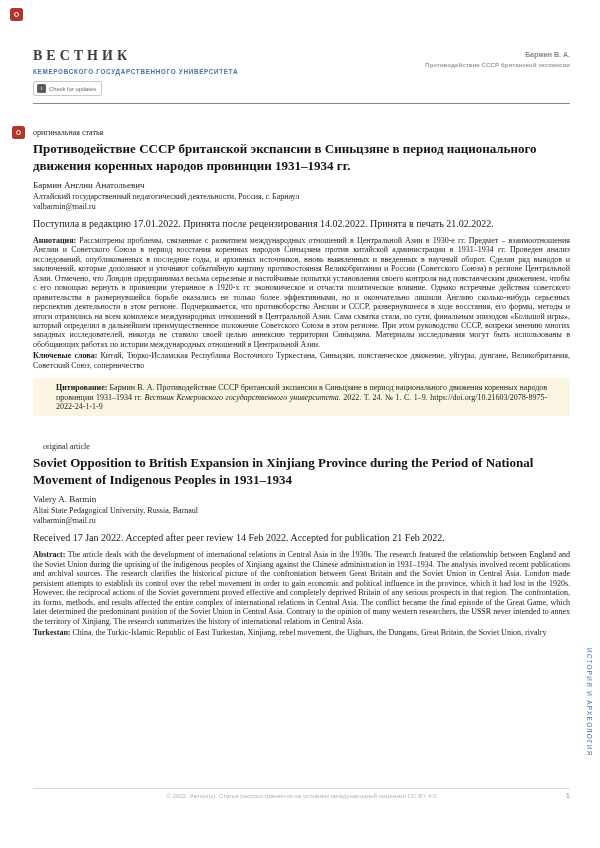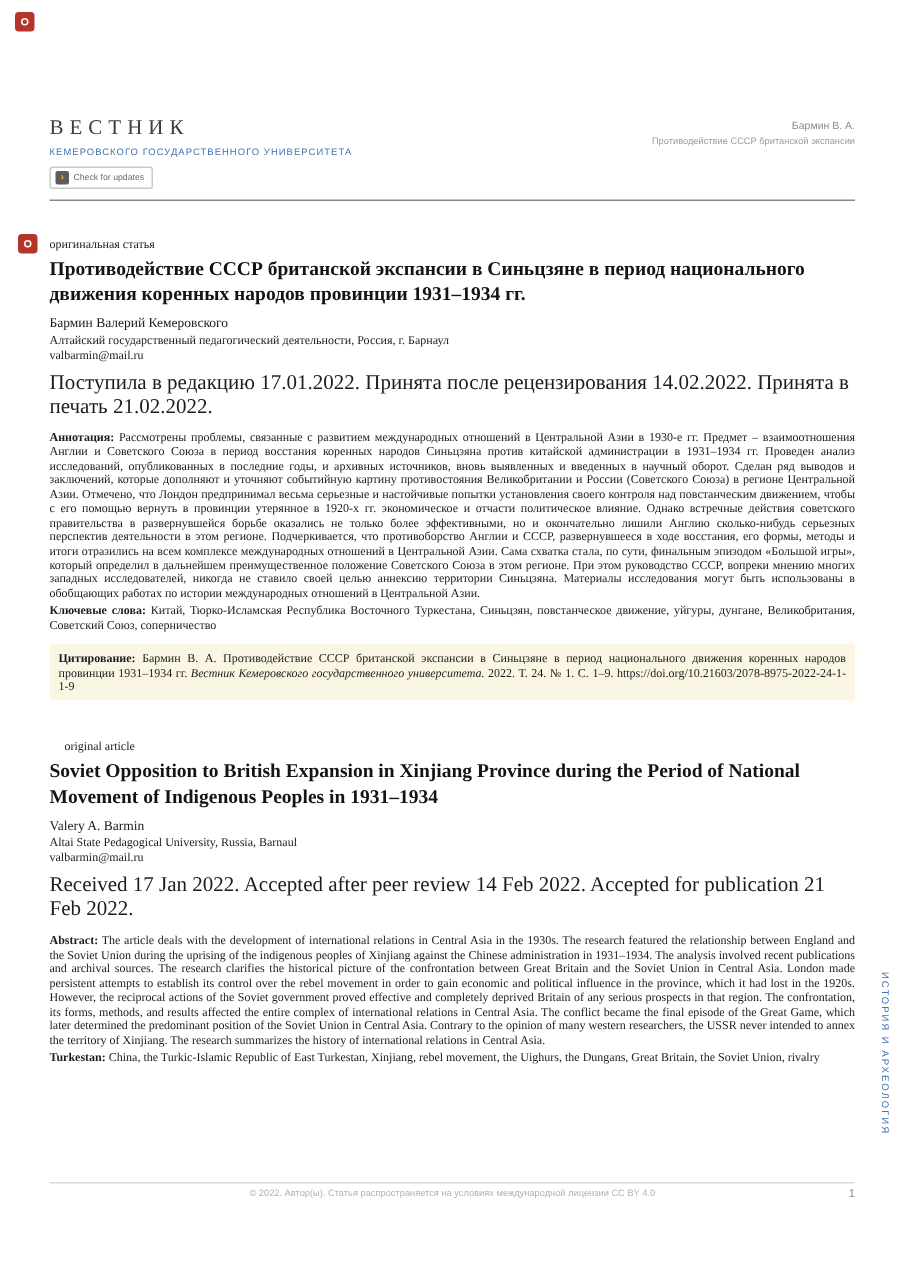--- a/index.html
+++ b/index.html
@@ -13,21 +13,21 @@
 
   
   .marker {
     position:absolute; width:13px; height:13px; background:#b4352b;
     border-radius:2.5px; display:flex; align-items:center; justify-content:center;
   }
   .marker-top { left:10px; top:8px; }
   .marker-dot { width:5px; height:5px; border:1.2px solid #ffffff; border-radius:50%; }
 
   
-  .header { display:flex; justify-content:space-between; align-items:flex-start; padding-top:78px; }
+  .header { display:flex; justify-content:space-between; align-items:flex-start; padding-top:48px;font-weight:bold; }
   .journal-name { font-size:14px; letter-spacing:4px; color:#3d3d3d; font-family:"Liberation Serif", serif; }
   .journal-subtitle { font-size:6.3px; color:#4273ad; letter-spacing:0.7px; margin-top:4px; font-family:"Liberation Sans", sans-serif; }
   .header-right { text-align:right; padding-top:3px; font-family:"Liberation Sans", sans-serif; }
   .running-author { font-size:7px; color:#8a8a8a; }
   .running-title { font-size:6.2px; color:#9c9c9c; margin-top:3px; }
 
   .crossmark {
     display:inline-flex; align-items:center; gap:3px; margin-top:6px;
     border:1px solid #c9c9c9; border-radius:2px; padding:2px 5px 2px 3px;
     background:#ffffff; cursor:pointer;
@@ -41,27 +41,27 @@
 
   .rule { border:none; border-top:1px solid #8a8a8a; margin-top:7px; }
 
   
   .article-type { position:relative; font-size:8px; margin-top:24px; color:#1c1c1c; }
   .marker-inline { left:-21px; top:-2px; }
   .title { font-size:13px; font-weight:bold; line-height:1.27; margin-top:4px; color:#141414; }
   .author { font-size:9px; margin-top:6px; }
   .meta-line { font-size:8px; margin-top:1.5px; color:#1c1c1c; }
   .link { color:#1c1c1c; text-decoration:none; cursor:pointer; }
-  .dates { font-size:14px; margin-top:7px; }
+  .dates { font-size:10px; margin-top:7px; }
   .para { font-size:8px; line-height:1.18; text-align:justify; margin-top:7px; color:#1c1c1c; }
   .para.tight { margin-top:2px; }
   .bl { font-weight:bold; }
   .it { font-style:italic; }
   .citation {
-    background:#fbf6e4; padding:5px 6px; margin-top:8px;
+    background:#fbf6e4; padding:5px 23px; margin-top:8px;
     font-size:8px; line-height:1.18; text-align:justify;
   }
   .section-gap { margin-top:26px;padding-left:10px; }
 
   
   .footer {
     position:absolute; left:33px; right:30px; top:788px;
     border-top:1px solid #d9d9d9; padding-top:3px;
     font-family:"Liberation Sans", sans-serif;
   }
@@ -109,21 +109,21 @@
     
     <div class="article-type">
       <span class="marker marker-inline">
           <span class="marker-dot"></span>
         </span>
       <span>оригинальная статья</span>
     </div>
 
     <h1 class="title">Противодействие СССР британской экспансии в Синьцзяне в период национального движения коренных народов провинции 1931–1934 гг.</h1>
 
-    <div class="author">Бармин Валерий Кемеровского</div>
+    <div class="author">Бармин Англии Анатольевич</div>
     <div class="meta-line">Алтайский государственный педагогический деятельности, Россия, г. Барнаул</div>
     <div class="meta-line"><a class="link">valbarmin@mail.ru</a></div>
 
     <div class="dates">Поступила в редакцию 17.01.2022. Принята после рецензирования 14.02.2022. Принята в печать 21.02.2022.</div>
 
     <p class="para">
       <span class="bl">Аннотация:</span>
       <span>Рассмотрены проблемы, связанные с развитием международных отношений в Центральной Азии в 1930-е гг. Предмет – взаимоотношения Англии и Советского Союза в период восстания коренных народов Синьцзяна против китайской администрации в 1931–1934 гг. Проведен анализ исследований, опубликованных в последние годы, и архивных источников, вновь выявленных и введенных в научный оборот. Сделан ряд выводов и заключений, которые дополняют и уточняют событийную картину противостояния Великобритании и России (Советского Союза) в регионе Центральной Азии. Отмечено, что Лондон предпринимал весьма серьезные и настойчивые попытки установления своего контроля над повстанческим движением, чтобы с его помощью вернуть в провинции утерянное в 1920-х гг. экономическое и отчасти политическое влияние. Однако встречные действия советского правительства в развернувшейся борьбе оказались не только более эффективными, но и окончательно лишили Англию сколько-нибудь серьезных перспектив деятельности в этом регионе. Подчеркивается, что противоборство Англии и СССР, развернувшееся в ходе восстания, его формы, методы и итоги отразились на всем комплексе международных отношений в Центральной Азии. Сама схватка стала, по сути, финальным эпизодом «Большой игры», который определил в дальнейшем преимущественное положение Советского Союза в этом регионе. При этом руководство СССР, вопреки мнению многих западных исследователей, никогда не ставило своей целью аннексию территории Синьцзяна. Материалы исследования могут быть использованы в обобщающих работах по истории международных отношений в Центральной Азии.</span>
     </p>
 

